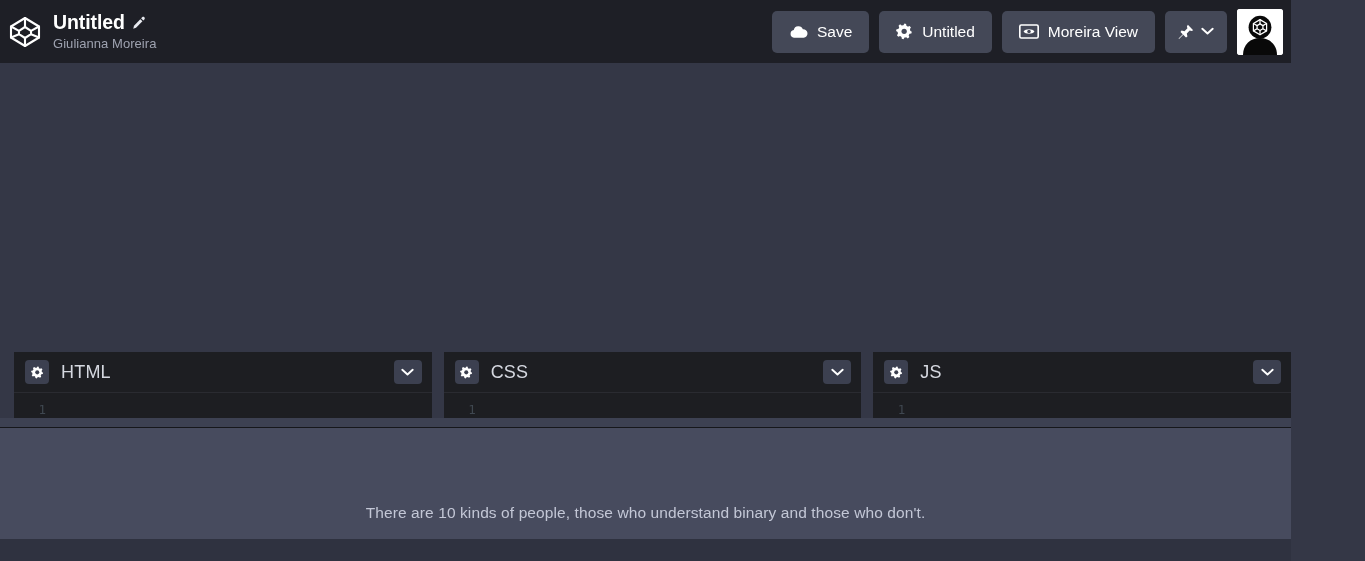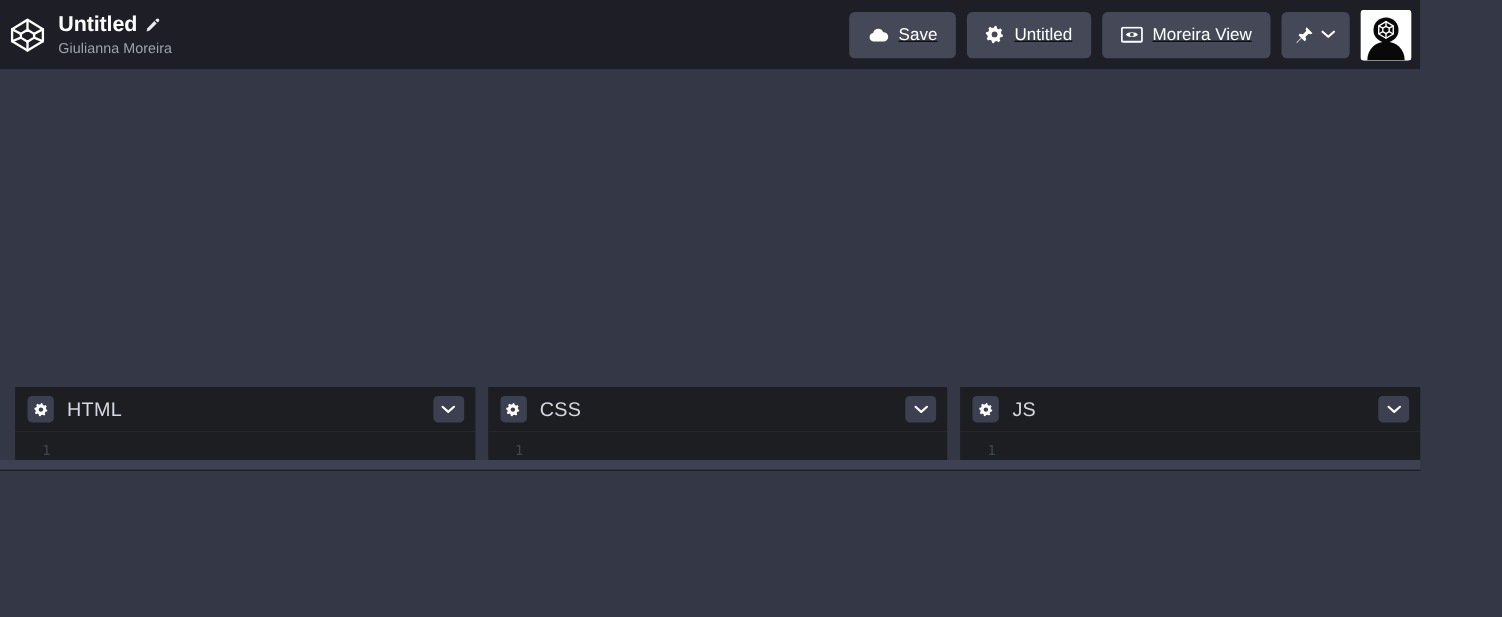--- a/index.html
+++ b/index.html
@@ -29,21 +29,20 @@
     font-size:19.5px; font-weight:bold; color:#ffffff; letter-spacing:-0.1px;
   }
   .pencil-icon { width:14px; height:14px; display:block; }
   .pen-author {
     font-size:13px; color:#9ea2b0; margin-top:4px; letter-spacing:0.05px;
   }
 
   .header-actions {
     margin-left:auto; display:flex; align-items:center; gap:10px;
     padding-right:8px;
-    text-decoration:underline;
   }
   .hbtn {
     background:#444857; border:none; border-radius:5px;
     height:42px; padding:0 17px;
     display:flex; align-items:center; gap:9px;
     color:#ffffff; font-size:15.5px;
     font-family:"Liberation Sans", sans-serif;
     cursor:pointer; white-space:nowrap;
   }
   .hbtn .ico { display:flex; align-items:center; justify-content:center; }
@@ -316,14 +315,18 @@
           <span class="ln">1</span>
           <span class="ctext"></span>
         </div>
       </div>
     </div>
 
   </div>
 
   <div class="gutter-h"></div>
 
+  <div class="preview">
+    <div class="preview-quote">There are 10 kinds of people, those who understand binary and those who don't.</div>
+    <div class="preview-foot"></div>
+  </div>
 
 </div>
 
 </body></html>

